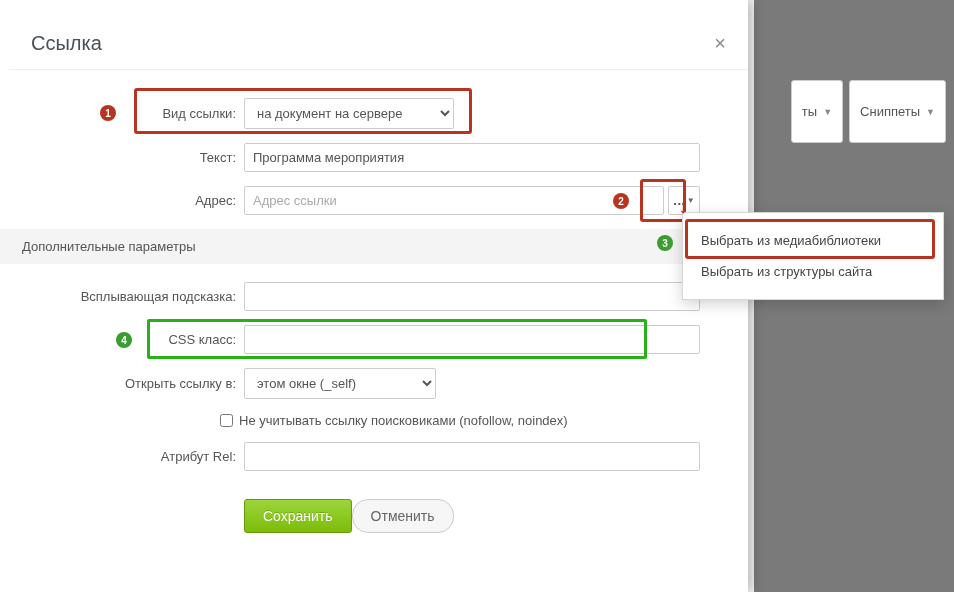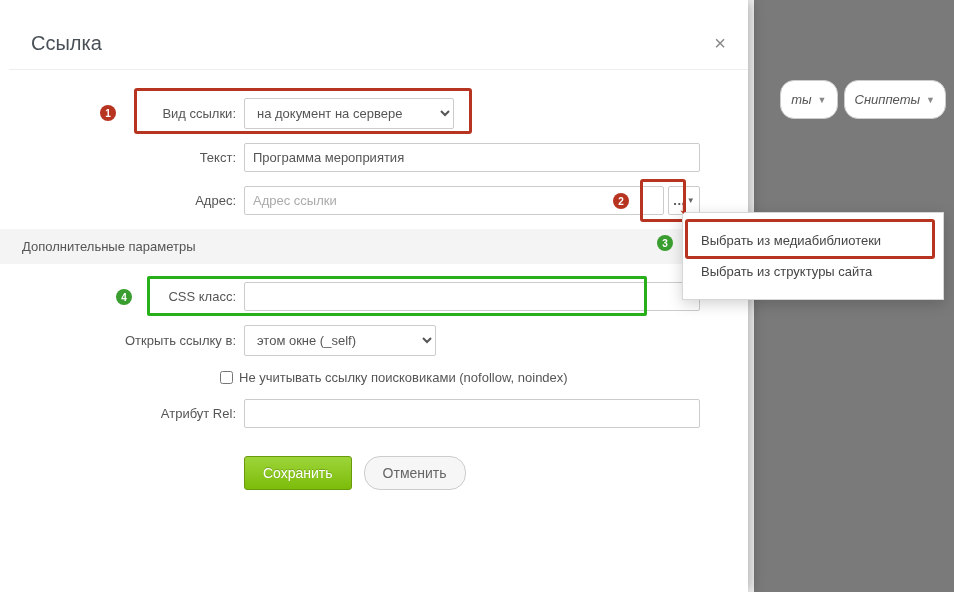--- a/index.html
+++ b/index.html
@@ -25,28 +25,27 @@
     position: absolute;
     top: 80px;
     right: 8px;
     display: flex;
     gap: 6px;
     z-index: 0;
   }
   .bg-btn {
     background: #fff;
     border: 1px solid #ccc;
-    border-radius: 14px;
-    padding: 11px 10px;
+    border-radius: 3px;
+    padding: 23px 10px;
     font-size: 13px;
     color: #555;
     display: flex;
     align-items: center;
     gap: 6px;
-    font-style: italic;
   }
   .bg-btn .caret {
     font-size: 9px;
     color: #888;
   }
   .dialog {
     position: absolute;
     top: 0;
     left: 0;
     width: 748px;
@@ -139,21 +138,20 @@
     align-items: center;
     padding-left: 220px;
     margin-bottom: 14px;
     gap: 6px;
   }
   .checkbox-row input { margin: 0; }
   .button-row {
     padding-left: 244px;
     margin-top: 28px;
     display: flex;
-    gap: 12px;
   }
   .btn {
     border-radius: 3px;
     padding: 8px 18px;
     font-size: 14px;
     cursor: pointer;
     border: 1px solid;
   }
   .btn-primary {
     background: linear-gradient(#9dd53a, #7cbc0a);
@@ -278,20 +276,26 @@
         <input type="text" class="input-address" placeholder="Адрес ссылки" style="">
         <div class="browse-btn">
           <span class="dots">...</span>
           <span class="caret">▼</span>
         </div>
       </div>
     </div>
 
     <div class="section-heading">Дополнительные параметры</div>
 
+    <div class="row">
+      <div class="row-label">Всплывающая подсказка:</div>
+      <div class="row-control">
+        <input type="text" style="">
+      </div>
+    </div>
 
     <div class="row">
       <span class="marker green" style="top:7px; left:116px">4</span>
       <div class="hl-green" style="top:-6px; left:147px; width:500px; height:40px"></div>
       <div class="row-label">CSS класс:</div>
       <div class="row-control">
         <input type="text" style="">
       </div>
     </div>
 

